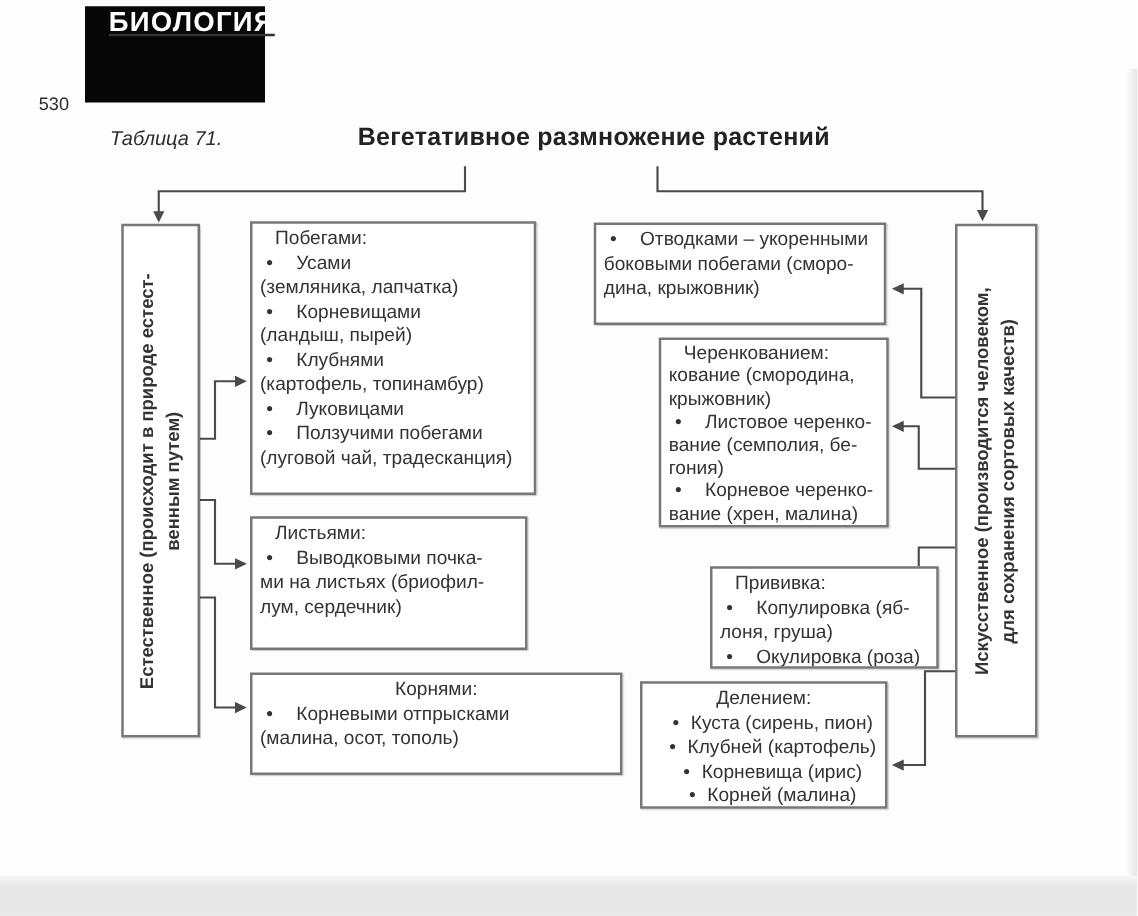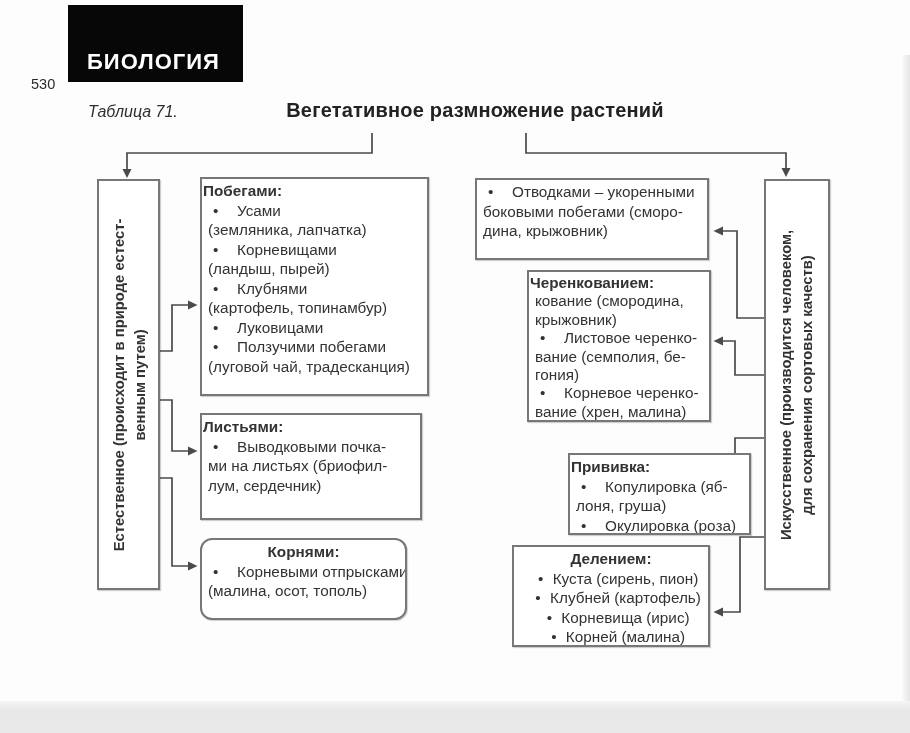--- a/index.html
+++ b/index.html
@@ -3,23 +3,23 @@
 <meta charset="utf-8">
 <style>
   html,body { margin:0; padding:0; background:#fff; }
   .canvas {
     position:relative; width:910px; height:733px;
     background:#fdfdfd; overflow:hidden;
     font-family:"Liberation Sans","DejaVu Sans",sans-serif;
     color:#333;
   }
   .logo-box {
-    position:absolute; left:68px; top:5px; width:175px; height:77px;
-    background:#070707; display:flex; align-items:flex-end;
-    padding:0 0 7px 19px; box-sizing:border-box;
+    position:absolute; left:68px; top:5px; width:144px; height:77px;
+    background:#070707; display:flex; align-items:flex-start;
+    padding:0 0 7px 19px; box-sizing:border-box;text-decoration:underline;
   }
   .logo-box span {
     color:#fff; font-weight:bold; font-size:22px; letter-spacing:1px;
   }
   .page-num {
     position:absolute; left:31px; top:76px; font-size:14.5px; color:#2b2b2b;
   }
   .caption {
     position:absolute; left:88px; top:103px; font-size:16px;
     font-style:italic; color:#2e2e2e;
@@ -40,21 +40,21 @@
     font-weight:bold; font-size:14.8px; line-height:21px;
     text-align:center; white-space:nowrap; color:#333;
   }
   .cbox {
     position:absolute; background:#fff; border:2px solid #777;
     box-shadow:1px 1px 1px rgba(0,0,0,0.18); box-sizing:border-box;
     font-size:15.3px; line-height:19.5px; color:#333; padding-top:2px;
     overflow:hidden;
   }
   .cbox.tight { line-height:18.4px; }
-  .box-heading { font-weight:bold; padding:0 1px; white-space:nowrap; }
+  .box-heading { font-weight:normal; padding:0 18px; white-space:nowrap; }
   .box-heading.center { text-align:center; }
   .box-line { padding:0 6px; white-space:nowrap; }
   .box-line.bullet .dot {
     display:inline-block; width:29px; padding-left:5px; box-sizing:border-box;
   }
   .scan-bottom {
     position:absolute; left:0; top:701px; width:910px; height:32px;
     background:linear-gradient(180deg,#f5f5f5 0px,#e7e7e7 9px,#e9e9e9 100%);
   }
   .scan-right {
@@ -124,21 +124,21 @@
       <div class="box-line bullet"><span class="dot">•</span><span>Луковицами</span></div>
       <div class="box-line bullet"><span class="dot">•</span><span>Ползучими побегами</span></div>
       <div class="box-line plain">(луговой чай, традесканция)</div>
     </div>
   <div class="cbox" style="left:200px;top:413px;width:222px;height:107px;">
       <div class="box-heading">Листьями:</div>
       <div class="box-line bullet"><span class="dot">•</span><span>Выводковыми почка-</span></div>
       <div class="box-line plain">ми на листьях (бриофил-</div>
       <div class="box-line plain">лум, сердечник)</div>
     </div>
-  <div class="cbox" style="left:200px;top:538px;width:207px;height:82px;border-radius:12px;">
+  <div class="cbox" style="left:200px;top:538px;width:298px;height:82px;">
       <div class="box-heading center">Корнями:</div>
       <div class="box-line bullet"><span class="dot">•</span><span>Корневыми отпрысками</span></div>
       <div class="box-line plain">(малина, осот, тополь)</div>
     </div>
 
   <div class="cbox" style="left:475px;top:178px;width:234px;height:82px;">
       <div class="box-line bullet"><span class="dot">•</span><span>Отводками – укоренными</span></div>
       <div class="box-line plain">боковыми побегами (сморо-</div>
       <div class="box-line plain">дина, крыжовник)</div>
     </div>

